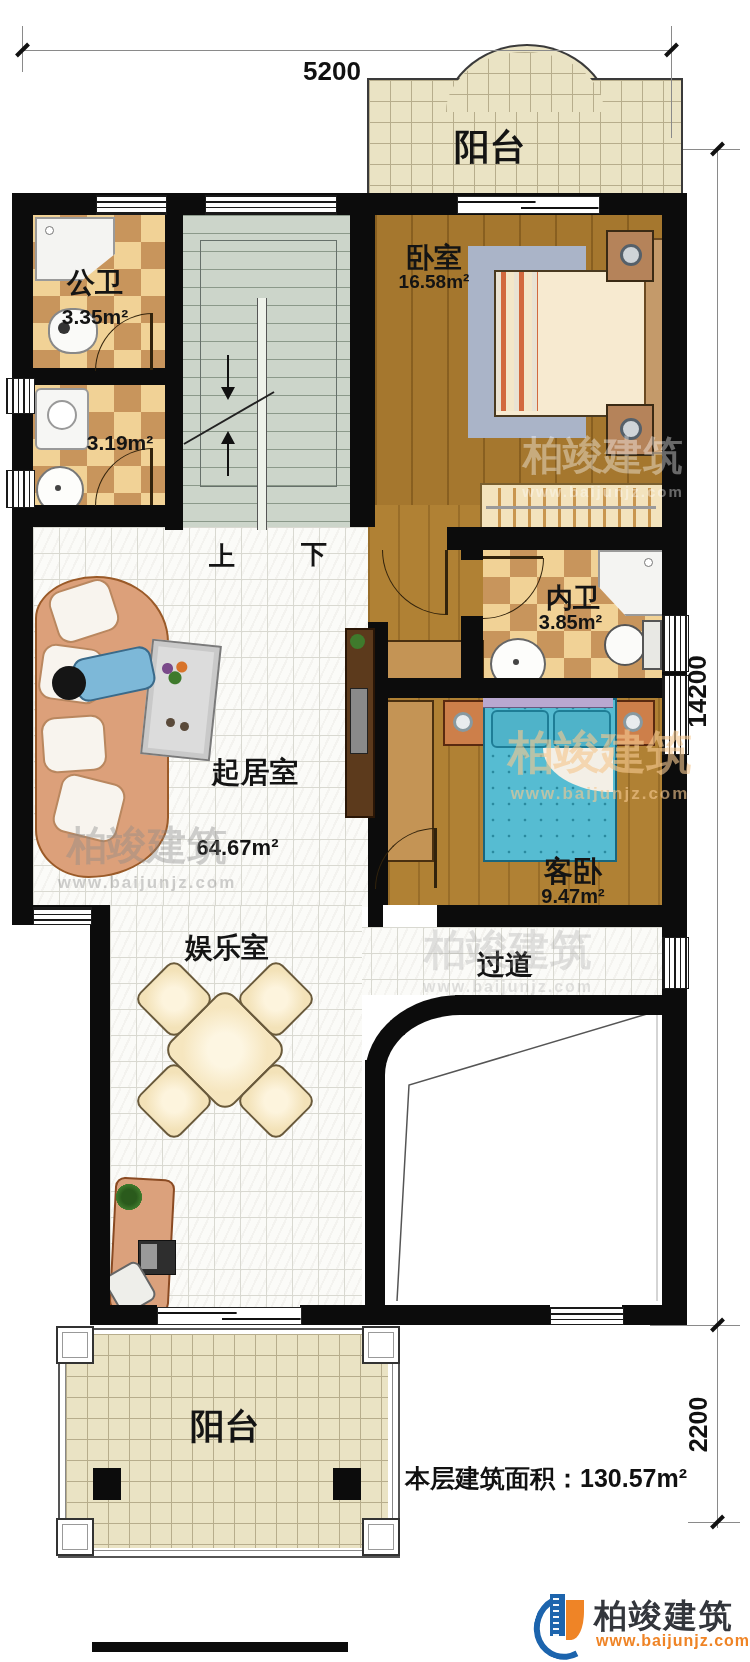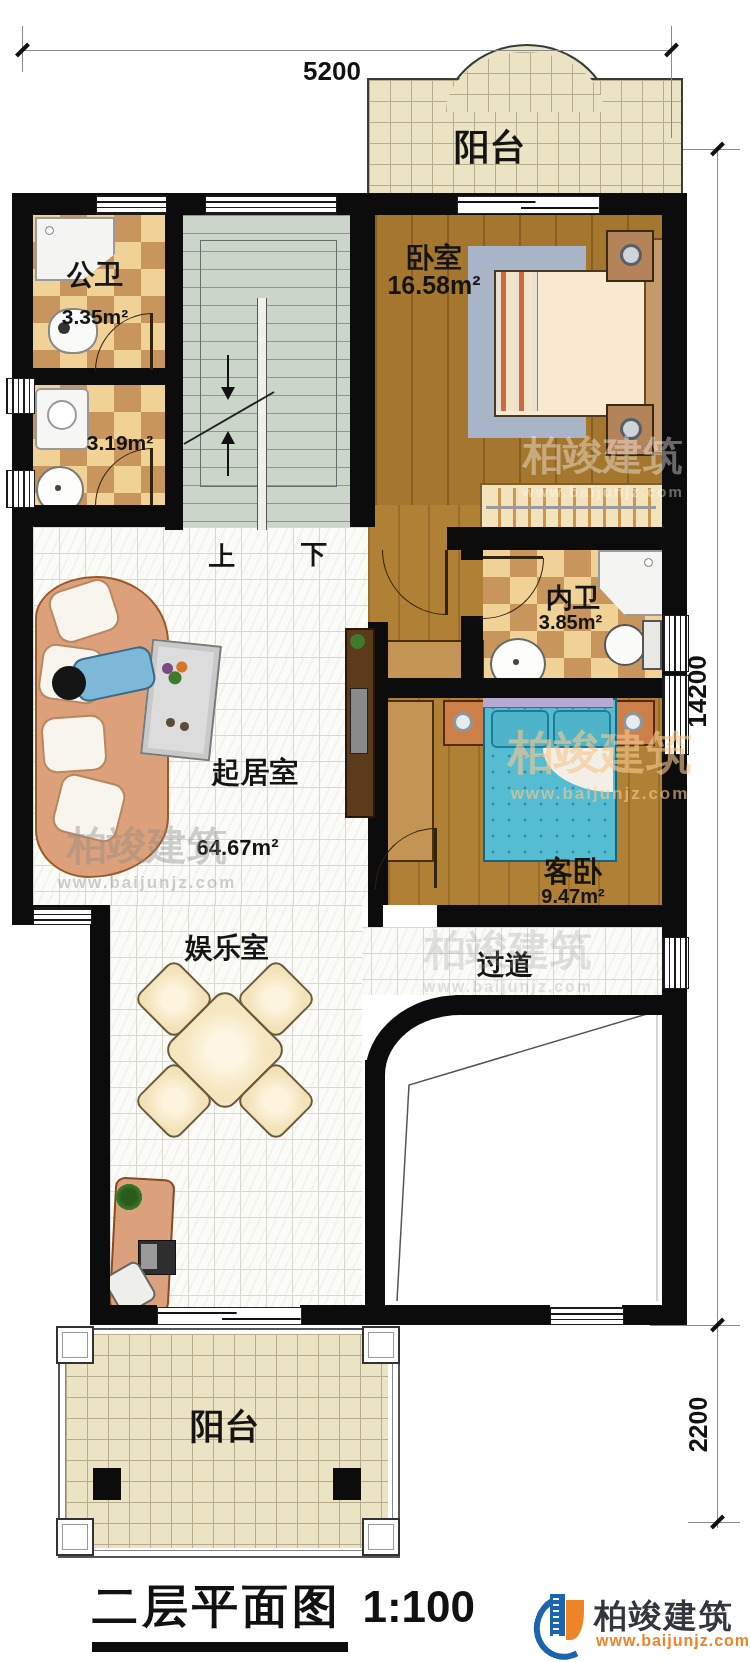--- a/index.html
+++ b/index.html
@@ -201,25 +201,25 @@
 
   <div class="abs" style="left:58px;top:1328px;width:338px;height:226px;border:2px solid #555;background:#fff;box-shadow:inset 0 0 0 5px #fff,inset 0 0 0 6px #888;z-index:9;"></div>
   <div class="tile-beige abs" style="left:66px;top:1334px;width:322px;height:214px;"></div>
   <div class="abs" style="left:56px;top:1326px;width:34px;height:34px;background:#fff;border:2px solid #333;box-shadow:inset 0 0 0 4px #fff,inset 0 0 0 5px #999;z-index:30;"></div>
   <div class="abs" style="left:362px;top:1326px;width:34px;height:34px;background:#fff;border:2px solid #333;box-shadow:inset 0 0 0 4px #fff,inset 0 0 0 5px #999;z-index:30;"></div>
   <div class="abs" style="left:56px;top:1518px;width:34px;height:34px;background:#fff;border:2px solid #333;box-shadow:inset 0 0 0 4px #fff,inset 0 0 0 5px #999;z-index:30;"></div>
   <div class="abs" style="left:362px;top:1518px;width:34px;height:34px;background:#fff;border:2px solid #333;box-shadow:inset 0 0 0 4px #fff,inset 0 0 0 5px #999;z-index:30;"></div>
   <div class="abs" style="left:93px;top:1468px;width:28px;height:32px;background:#0c0c0c;z-index:30;"></div>
   <div class="abs" style="left:333px;top:1468px;width:28px;height:32px;background:#0c0c0c;z-index:30;"></div>
 
-  <div class="rlabel" style="left:40px;top:260px;width:110px;font-size:28px;">公卫</div>
+  <div class="rlabel" style="left:40px;top:268px;width:110px;font-size:28px;">公卫</div>
   <div class="rlabel" style="left:40px;top:306px;width:110px;font-size:21px;">3.35m²</div>
   <div class="rlabel" style="left:70px;top:432px;width:100px;font-size:21px;">3.19m²</div>
   <div class="rlabel" style="left:384px;top:243px;width:100px;font-size:28px;">卧室</div>
-  <div class="rlabel" style="left:384px;top:272px;width:100px;font-size:25px;">16.58m²</div>
+  <div class="rlabel" style="left:384px;top:272px;width:100px;font-size:19px;">16.58m²</div>
   <div class="rlabel" style="left:204px;top:543px;width:36px;font-size:26px;">上</div>
   <div class="rlabel" style="left:296px;top:541px;width:36px;font-size:26px;">下</div>
   <div class="rlabel" style="left:518px;top:584px;width:110px;font-size:27px;">内卫</div>
   <div class="rlabel" style="left:518px;top:612px;width:105px;font-size:20px;">3.85m²</div>
   <div class="rlabel" style="left:185px;top:757px;width:140px;font-size:29px;">起居室</div>
   <div class="rlabel" style="left:180px;top:836px;width:115px;font-size:22px;">64.67m²</div>
   <div class="rlabel" style="left:523px;top:856px;width:100px;font-size:29px;">客卧</div>
   <div class="rlabel" style="left:523px;top:886px;width:100px;font-size:20px;">9.47m²</div>
   <div class="rlabel" style="left:157px;top:933px;width:140px;font-size:28px;">娱乐室</div>
   <div class="rlabel" style="left:455px;top:950px;width:100px;font-size:28px;">过道</div>
@@ -252,25 +252,22 @@
   </div>
   <div class="wm" style="left:368px;top:922px;width:280px;color:#9a9a9a;opacity:.28;">
     <div style="font-size:42px;">柏竣建筑</div>
     <div style="font-size:16px;letter-spacing:2px;">www.baijunjz.com</div>
   </div>
   <div class="wm" style="left:468px;top:428px;width:270px;color:#ffffff;opacity:.38;">
     <div style="font-size:40px;">柏竣建筑</div>
     <div style="font-size:15px;letter-spacing:2px;">www.baijunjz.com</div>
   </div>
 
-
-  <div class="abs" style="left:92px;top:1576px;z-index:70;white-space:nowrap;">
-    <span style="font-size:46px;font-weight:bold;color:#111;letter-spacing:4px;">二层平面图</span>
-    <span style="font-size:44px;font-weight:bold;color:#111;margin-left:16px;">1:100</span>
-  </div>
+  <div class="dim" style="left:405px;top:1462px;font-size:25px;z-index:70;">本层建筑面积：130.57m²</div>
+
   <div class="abs" style="left:92px;top:1642px;width:256px;height:10px;background:#0c0c0c;z-index:70;"></div>
 
   <div class="abs" style="left:532px;top:1588px;width:215px;height:70px;z-index:70;">
     <div style="position:absolute;left:2px;top:6px;width:50px;height:54px;border:6px solid transparent;border-left:6px solid #1c64ad;border-bottom:6px solid #1c64ad;border-radius:50%;transform:rotate(18deg);"></div>
     <div style="position:absolute;left:18px;top:6px;width:15px;height:42px;background:#1c64ad;
          background-image:repeating-linear-gradient(to bottom,rgba(255,255,255,.95) 0 2px,transparent 2px 6px);background-size:6px 100%;background-repeat:no-repeat;background-position:3px 4px;"></div>
     <div style="position:absolute;left:34px;top:12px;width:18px;height:40px;background:#ef8426;border-radius:0 0 70% 0;"></div>
     <div style="position:absolute;left:62px;top:6px;font-size:33px;font-weight:bold;color:#33363c;letter-spacing:2px;">柏竣建筑</div>
     <div style="position:absolute;left:64px;top:44px;font-size:16px;font-weight:bold;color:#ef8426;letter-spacing:1px;">www.baijunjz.com</div>
   </div>

